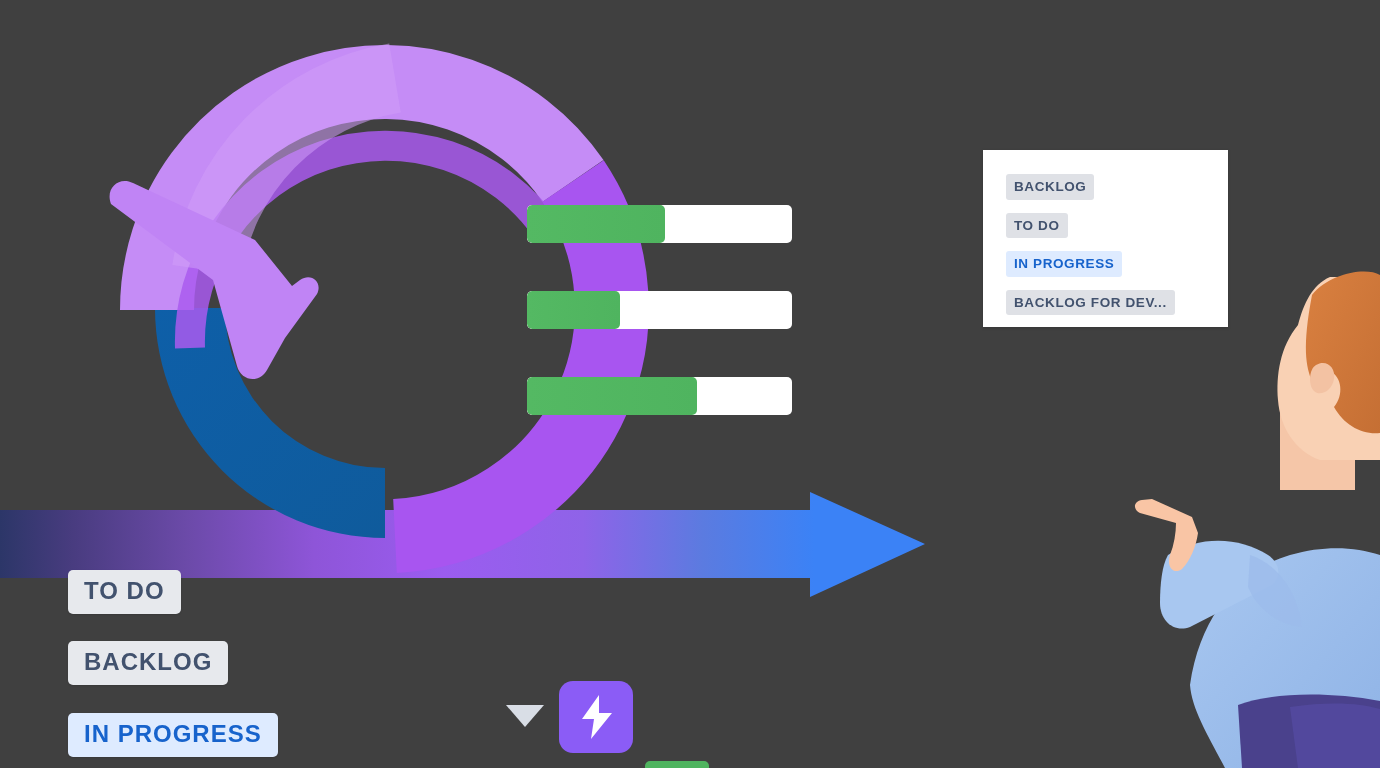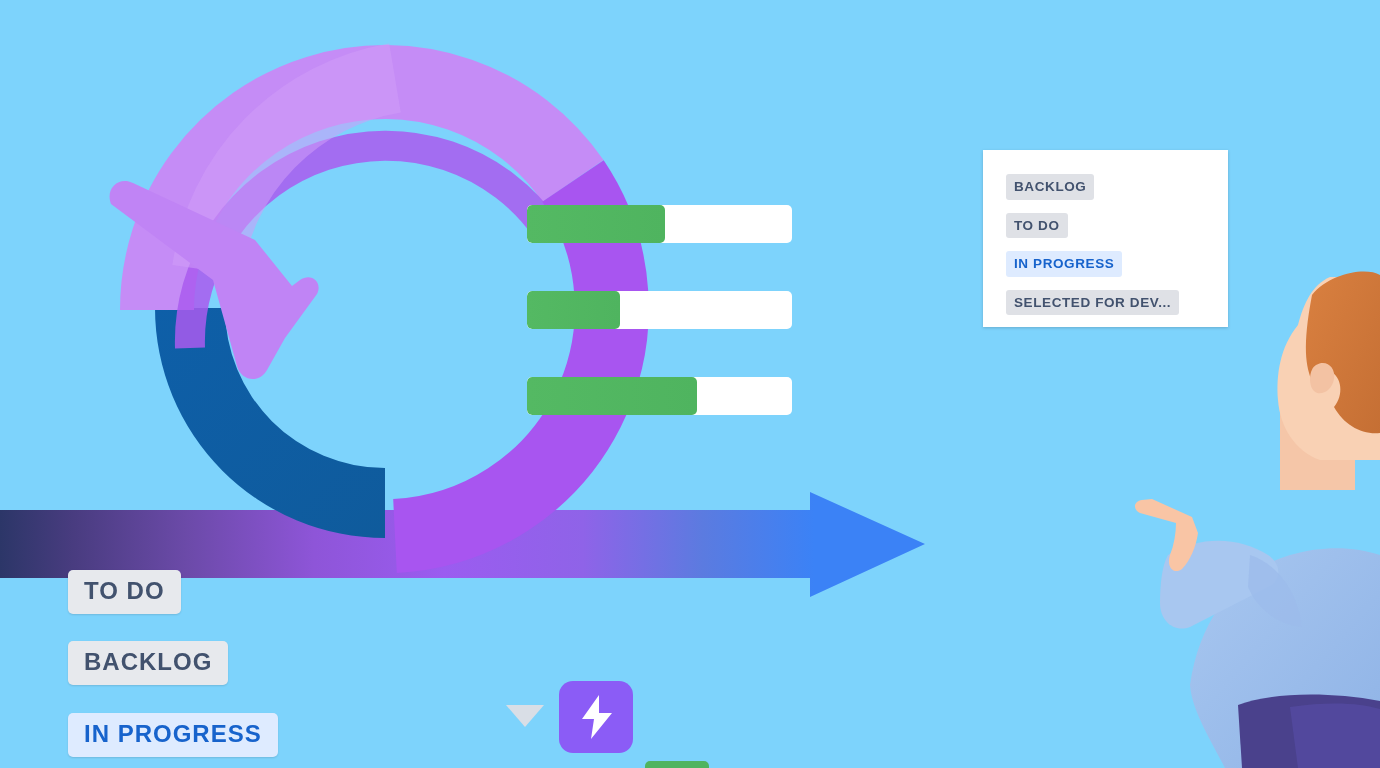--- a/index.html
+++ b/index.html
@@ -11,21 +11,21 @@
     width: 1380px;
     height: 768px;
     overflow: hidden;
     font-family: "Liberation Sans", sans-serif;
   }
 
   #stage {
     position: relative;
     width: 1380px;
     height: 768px;
-    background: #7dd3fc;
+    background: #404040;
     overflow: hidden;
   }
 
   
   .h-arrow {
     position: absolute;
     left: 0;
     top: 492px;
     width: 925px;
     height: 105px;
@@ -357,21 +357,21 @@
       <div class="chip-row">
         <span class="chip card-chip">BACKLOG</span>
       </div>
       <div class="chip-row">
         <span class="chip card-chip">TO DO</span>
       </div>
       <div class="chip-row">
         <span class="chip card-chip active">IN PROGRESS</span>
       </div>
       <div class="chip-row">
-        <span class="chip card-chip">SELECTED FOR DEV...</span>
+        <span class="chip card-chip">BACKLOG FOR DEV...</span>
       </div>
     </div>
   </div>
 
   <div class="big-chip todo">TO DO</div>
   <div class="big-chip backlog">BACKLOG</div>
   <div class="big-chip progress">IN PROGRESS</div>
 
   <div class="caret"></div>
 

